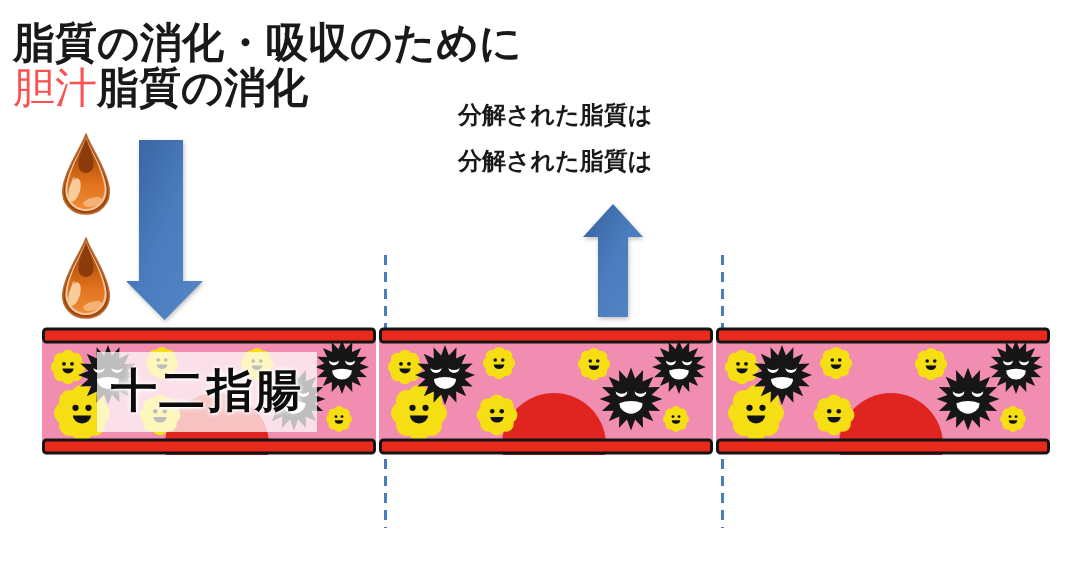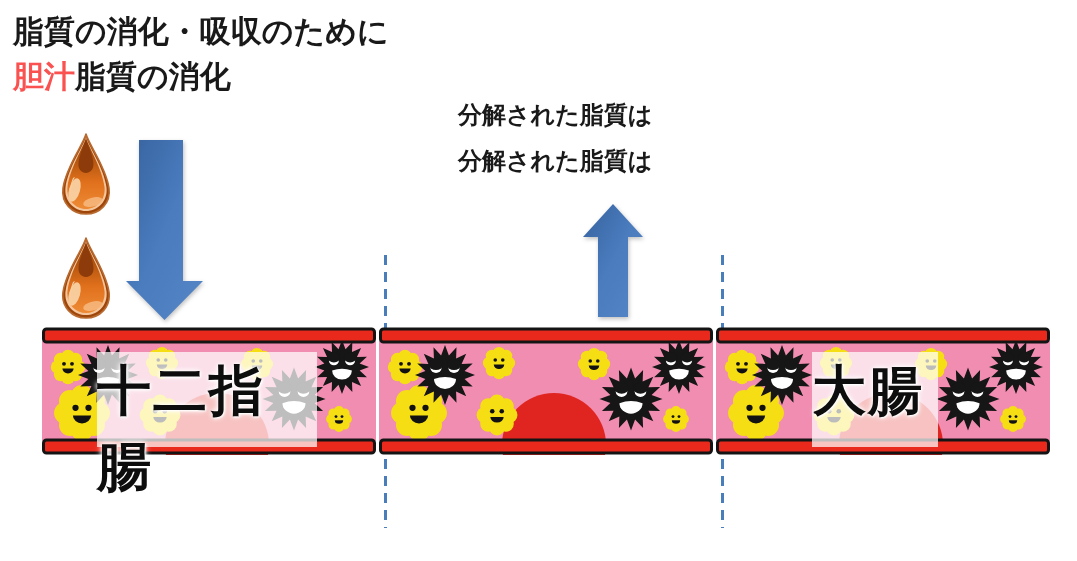--- a/index.html
+++ b/index.html
@@ -5,22 +5,22 @@
   html,body{margin:0;padding:0;}
   body{
     width:1077px;height:561px;position:relative;background:#ffffff;
     font-family:"Liberation Sans","DejaVu Sans",sans-serif;
     overflow:hidden;
   }
   .abs{position:absolute;}
 
   
   .note{color:#191919;font-weight:600;letter-spacing:0px;}
-  .bile-note{left:13px;top:9px;font-size:31px;line-height:45px;z-index:3;}
-  .bile-note .em{color:#FA5151;font-weight:700;}
+  .bile-note{left:13px;top:20px;font-size:42px;line-height:45px;z-index:3;}
+  .bile-note .em{color:#FA5151;font-weight:400;}
   .absorb-note{left:458px;top:92px;font-size:24px;line-height:46px;z-index:3;}
 
   
   .drop1{left:55px;top:131px;z-index:3;}
   .drop2{left:55px;top:235px;z-index:3;}
   .down-arrow{left:126px;top:140px;z-index:3;filter:drop-shadow(1px 2px 2px rgba(0,0,0,.25));}
   .up-arrow{left:583px;top:204px;z-index:3;filter:drop-shadow(1px 2px 2px rgba(0,0,0,.25));}
 
   
   .divider{
@@ -28,24 +28,24 @@
     background:repeating-linear-gradient(180deg,#4A7EBB 0 10px,transparent 10px 17px);
   }
   .divider.d1{left:384px;}
   .divider.d2{left:721px;}
 
   
   .tube{left:42px;top:327px;z-index:1;}
 
   
   .sec-label{
-    top:352px;height:95px;z-index:2;
+    top:352px;height:80px;z-index:2;
     background:rgba(255,255,255,0.72);
-    color:#0d0d0d;font-weight:800;font-size:54px;line-height:76px;
-    letter-spacing:2px;
+    color:#0d0d0d;font-weight:800;font-size:46px;line-height:76px;
+    text-align:center;letter-spacing:2px;
     text-shadow:0 0 4px #fff,0 0 7px #fff,1px 1px 2px #fff;
   }
   .sec-duodenum{left:97px;width:220px;}
   .sec-small{left:495px;width:124px;}
   .sec-large{left:812px;width:126px;}
 </style>
 </head>
 <body>
 
 <div class="abs" style="left:0;top:0;width:1077px;height:561px;">
@@ -145,15 +145,14 @@
         <rect x="1.5" y="2" width="331" height="13" rx="3" fill="#E8291C" stroke="#141414" stroke-width="3"></rect>
         <rect x="1.5" y="113" width="331" height="13" rx="3" fill="#E8291C" stroke="#141414" stroke-width="3"></rect>
       </g>
     </defs>
     <use href="#seg" transform="translate(0,0)"></use>
     <use href="#seg" transform="translate(337,0)"></use>
     <use href="#seg" transform="translate(674,0)"></use>
   </svg>
 
   <div class="abs sec-label sec-duodenum">十二指腸</div>
-  <div class="abs sec-label sec-large">大腸</div>
 
 </div>
 
 </body></html>

